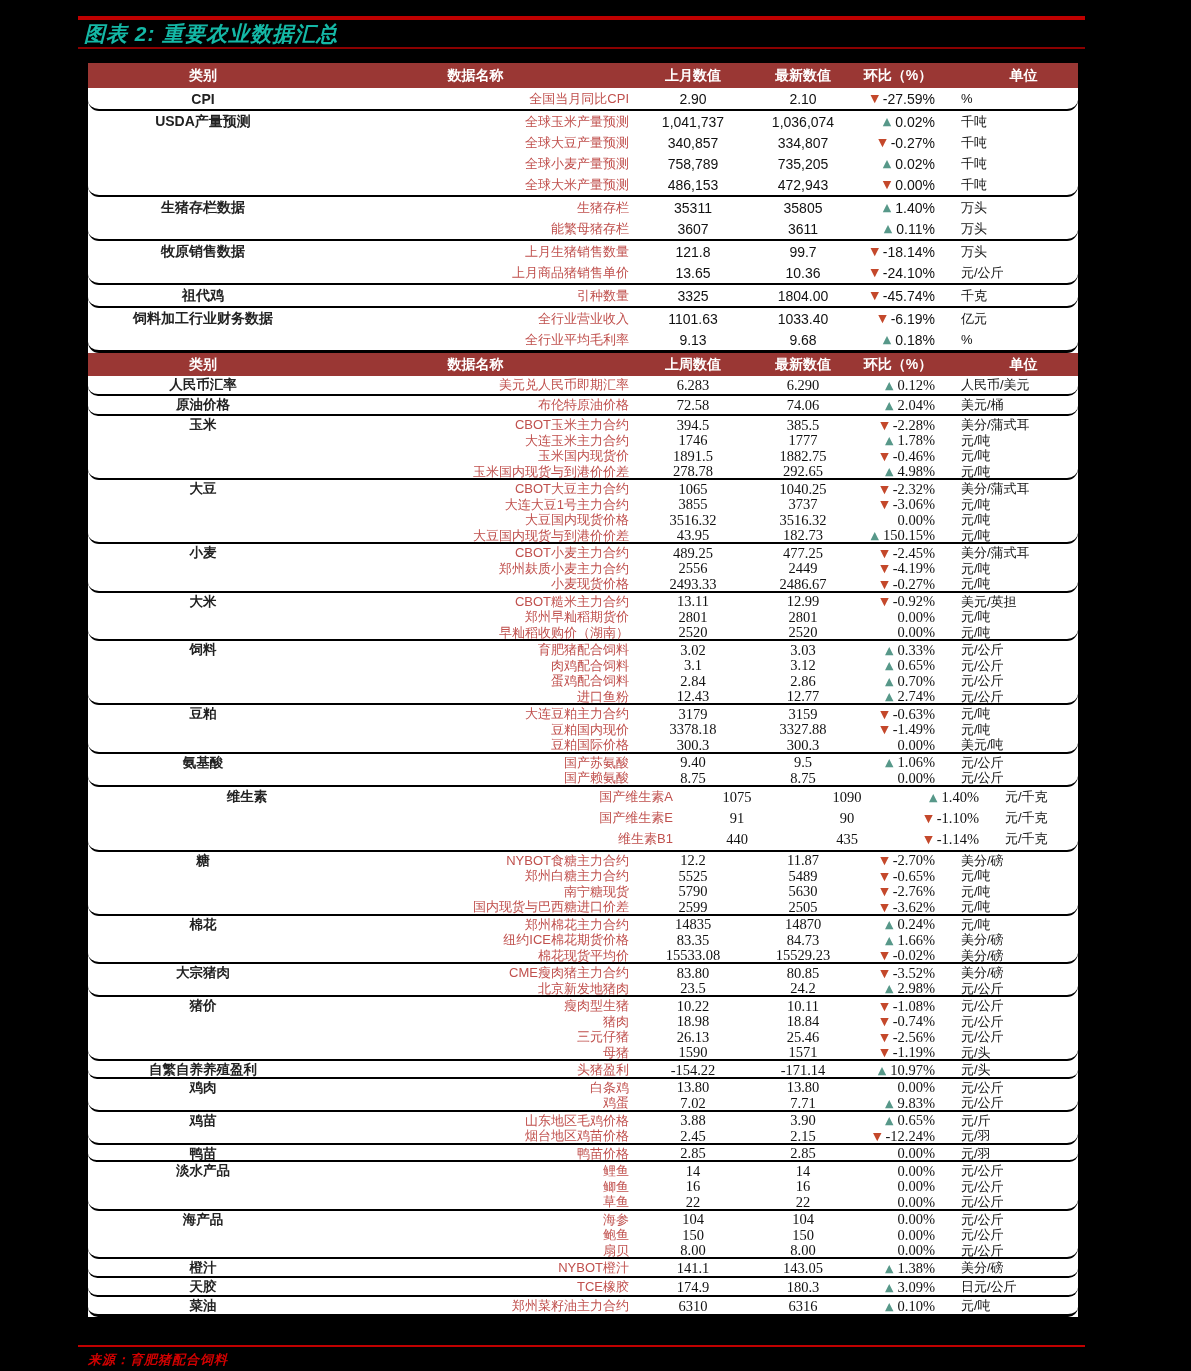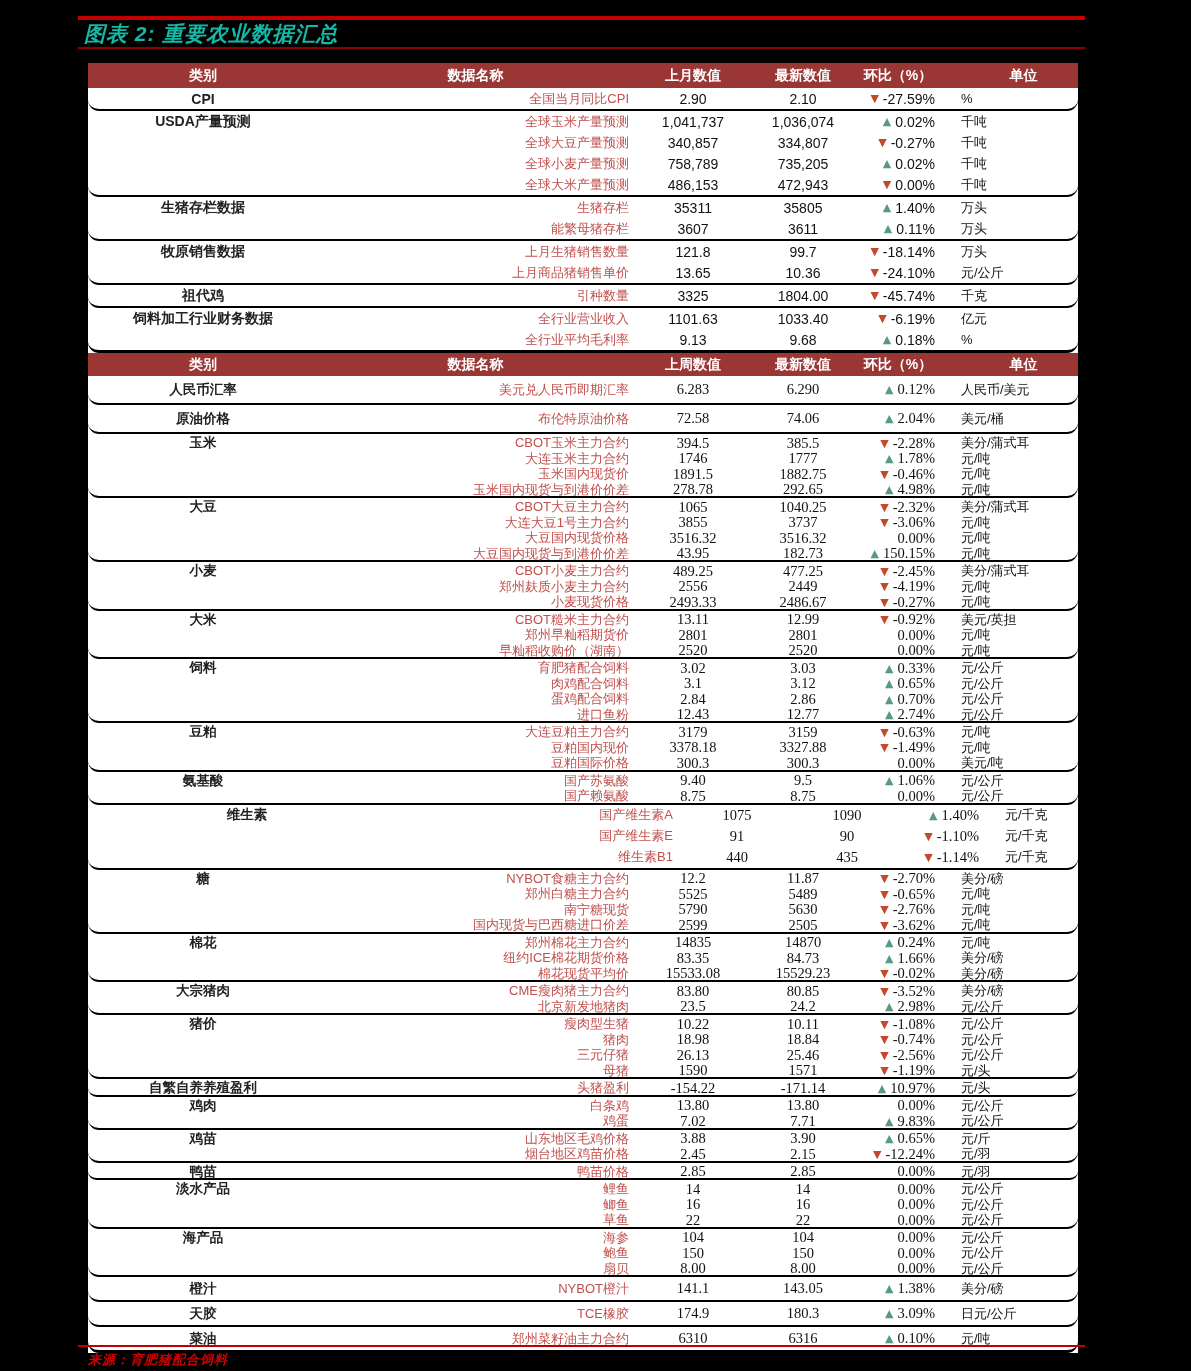--- a/index.html
+++ b/index.html
@@ -15,22 +15,22 @@
   .hdr{background:#9A3734;color:#fff;font-weight:bold;}
   .sec1 .hdr{height:25px;font-size:14px;}
   .sec2 .hdr{height:23px;font-size:14px;}
   .hc{text-align:center;}
   .hc-unit{padding-left:26px;}
   .group{border-bottom:2px solid #000;border-radius:11px;}
   .group:last-child{border-bottom:3px solid #000;}
   .sec1 .row.data{height:21px;}
   .sec2 .row.data{height:15.5px;}
   .sec2 .row.r21{height:21px;padding-left:44px;}
-  .sec2 .row.r19{height:27px;}
-  .sec2 .row.r23{height:23px;}
+  .sec2 .row.r19{height:18px;}
+  .sec2 .row.r23{height:17px;}
   .c-cat{text-align:center;font-weight:bold;color:#222;font-size:13.5px;}
   .c-name{text-align:right;color:#C0504D;font-size:13px;padding-right:4px;
           white-space:nowrap;overflow:hidden;}
   .c-prev,.c-latest{text-align:center;color:#111;font-size:14px;}
   .c-change{display:flex;justify-content:flex-end;align-items:center;gap:4px;
             padding-right:8px;color:#111;font-size:14px;}
   .c-unit{text-align:left;padding-left:18px;color:#111;font-size:13px;white-space:nowrap;}
   .sec2 .c-prev,.sec2 .c-latest,.sec2 .c-change{font-family:"Liberation Serif",serif;font-size:14.5px;}
   .sec1 .c-cat{font-size:14px;}
   .arr{font-family:"DejaVu Sans",sans-serif;font-size:11px;line-height:1;}

